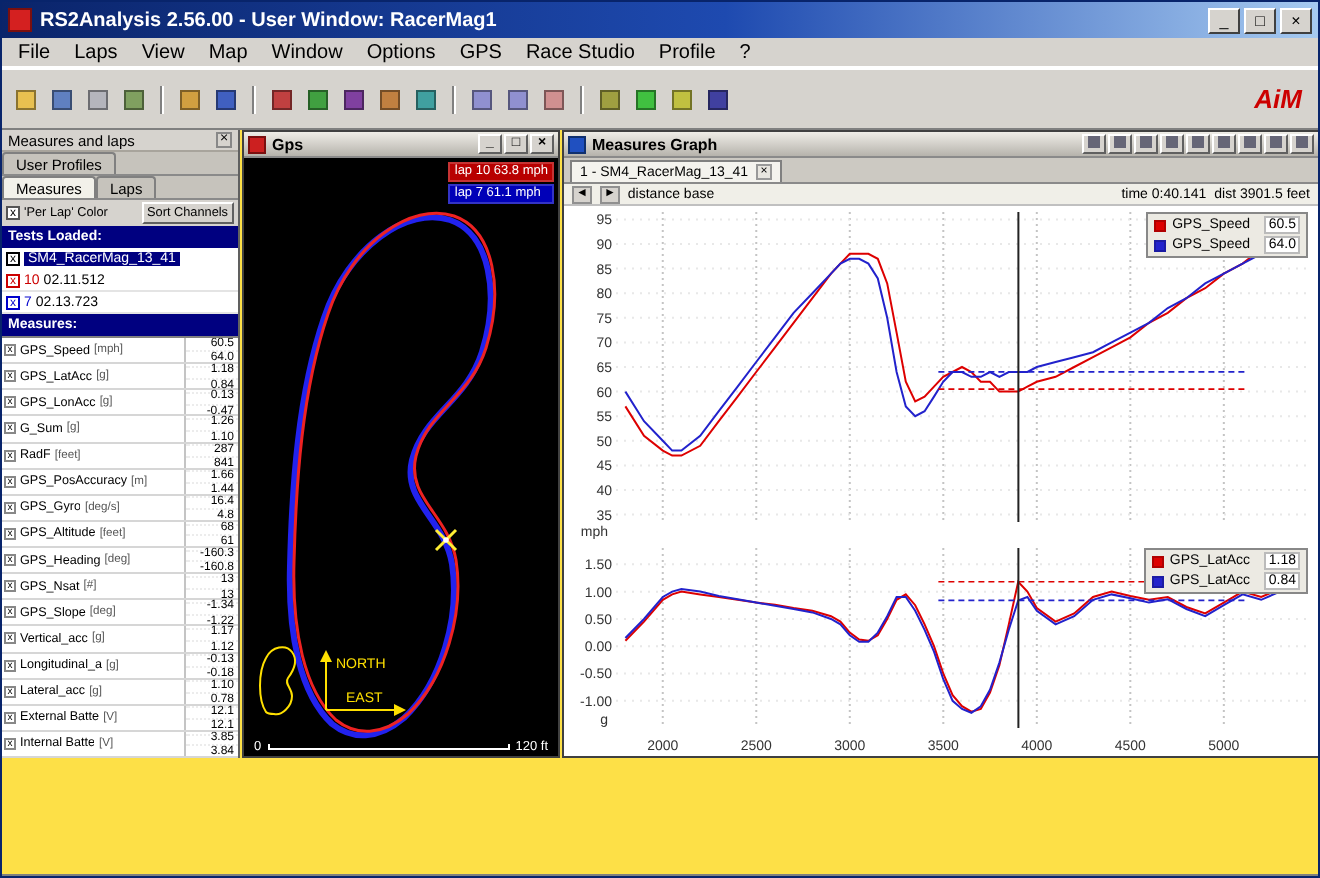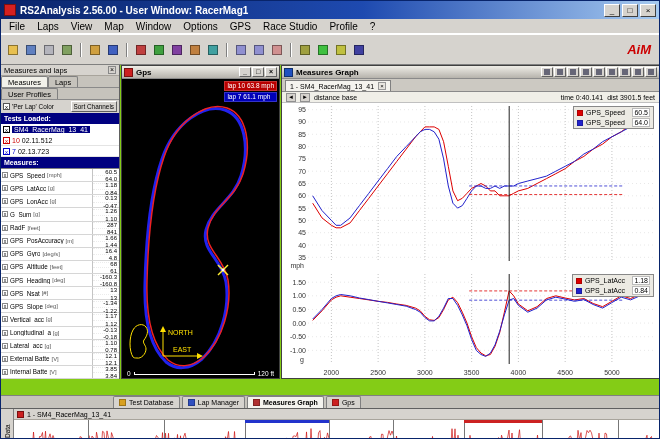--- a/index.html
+++ b/index.html
@@ -15,21 +15,21 @@
   
   .menubar{height:15px;display:flex;align-items:center;font-size:10px;padding-left:2px;background:#d6d3ce;border-bottom:1px solid #fff}
   .menu-item{padding:11px 6px;color:#000}
   .toolbar{height:31px;display:flex;align-items:center;gap:2px;padding:1px 4px;background:#d6d3ce;border-top:1px solid #fff;border-bottom:1px solid #808080}
   .tb-icon{width:16px;height:16px;display:flex;align-items:center;justify-content:center;border:1px solid #d6d3ce}
   .tb-glyph{width:10px;height:10px;border:1px solid rgba(0,0,0,.4)}
   .tb-sep{width:2px;height:14px;border-left:1px solid #808080;border-right:1px solid #fff;margin:0 3px}
   .aim-logo{margin-left:auto;color:#cc0000;font-style:italic;font-weight:bold;font-size:13px;padding-right:4px}
 
   
-  .workspace{position:relative;height:330px;background:#84cc16;overflow:hidden}
+  .workspace{position:relative;height:372px;background:#fde047;overflow:hidden}
 
   
   .left-panel{position:absolute;left:0;top:0;width:119px;height:314px;background:#d6d3ce;border-right:1px solid #606060;display:flex;flex-direction:column}
   .panel-caption{height:11px;display:flex;align-items:center;padding:0 3px;font-size:7.5px;border-bottom:1px solid #a8a49c;background:#d6d3ce}
   .cap-x{margin-left:auto;font-size:7px;border:1px solid #888;line-height:6px;width:8px;text-align:center;background:#d6d3ce}
   .ptabs{display:flex;height:12px;background:#c6c3bc;border-bottom:1px solid #8a8a8a;align-items:flex-end}
   .ptab{padding:0 6px;height:11px;line-height:11px;border:1px solid #808080;border-bottom:none;background:#c6c3bc;font-size:7.5px;border-radius:2px 2px 0 0}
   .ptab.active{background:#f2f1ea}
   .controls{height:13px;display:flex;align-items:center;gap:2px;padding:0 2px}
   .cb{width:7px;height:7px;border:1px solid #555;background:#fff;font-size:6px;line-height:6px;text-align:center;flex:none}
@@ -192,25 +192,25 @@
     </div>
 
   <div class="workspace">
 
     <div class="left-panel">
       <div class="panel-caption">
         <span>Measures and laps</span>
         <span class="cap-x">×</span>
       </div>
       <div class="ptabs">
+        <span class="ptab">User Profiles</span>
+      </div>
+      <div class="ptabs">
         <span class="ptab active">Measures</span>
         <span class="ptab">Laps</span>
-      </div>
-      <div class="ptabs">
-        <span class="ptab">User Profiles</span>
       </div>
       <div class="controls">
         <span class="cb">x</span>
         <span class="cb-label">'Per Lap' Color</span>
         <button class="mini-btn">Sort Channels</button>
       </div>
       <div class="sec-header">Tests Loaded:</div>
       <div class="test-row">
         <span class="xbox">x</span>
         <span class="test-name">SM4_RacerMag_13_41</span>

